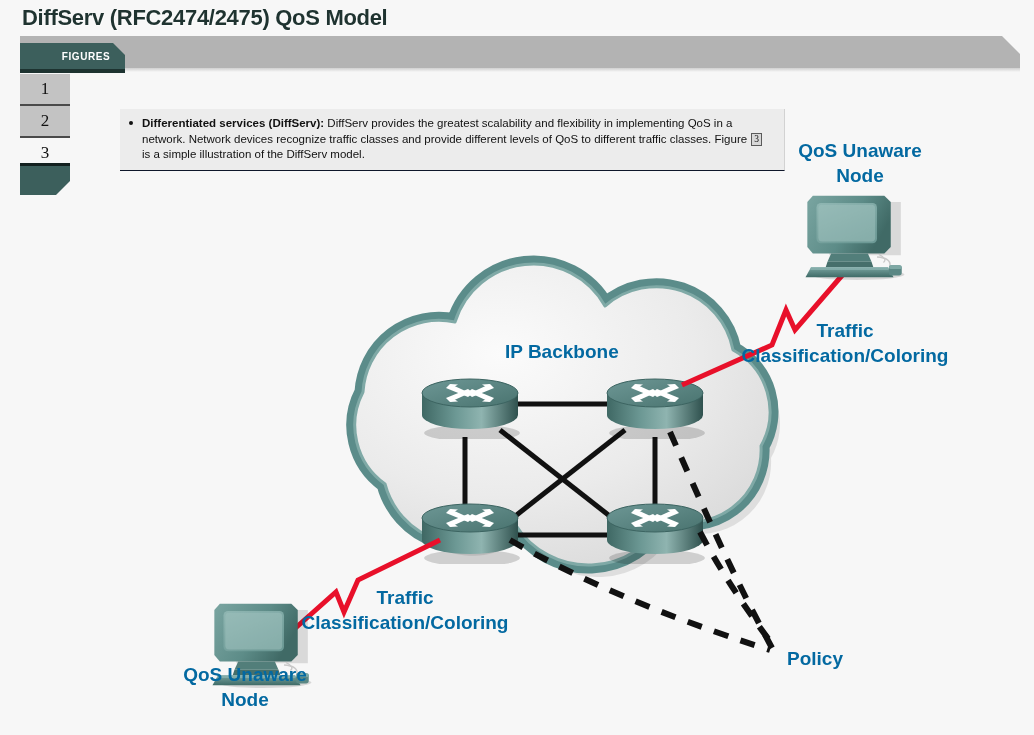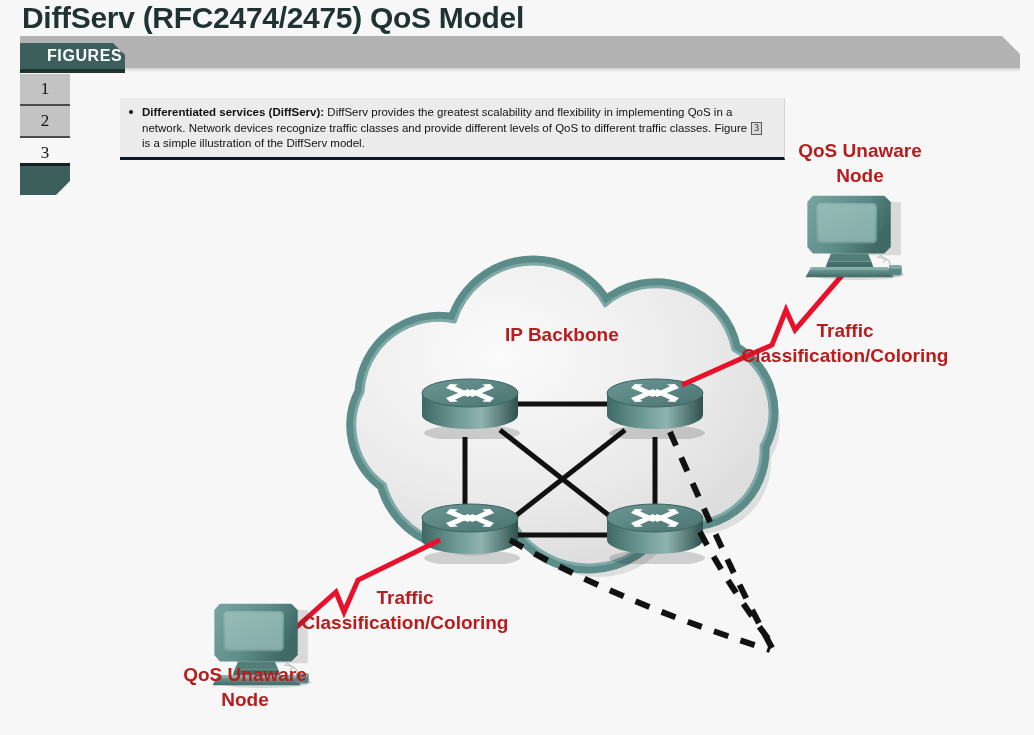--- a/index.html
+++ b/index.html
@@ -7,21 +7,21 @@
   body {
     width:1034px; height:735px;
     background:#f7f7f7;
     font-family:"Liberation Sans", sans-serif;
     position:relative; overflow:hidden;
   }
 
   
   #page-title {
     position:absolute; left:22px; top:0px;
-    font-size:30px; font-weight:bold;
+    font-size:22px; font-weight:bold;
     color:#1f3330; letter-spacing:-0.3px;
     line-height:36px; white-space:nowrap;
     text-shadow:1px 1px 0 rgba(255,255,255,0.6);
   }
 
   
   #header-bar {
     position:absolute; left:20px; top:36px;
     width:1000px; height:32px;
     background:#b3b3b3;
@@ -32,24 +32,25 @@
     width:1000px; height:4px;
     background:linear-gradient(to bottom, rgba(0,0,0,0.16), rgba(0,0,0,0));
   }
 
   
   #figures-tab {
     position:absolute; left:20px; top:43px;
     width:105px; height:26px;
     background:#3c5f5c;
     clip-path:polygon(0 0, 93px 0, 105px 12px, 105px 100%, 0 100%);
-    color:#ffffff; font-size:16px; font-weight:bold;
+    color:#ffffff; font-size:10px; font-weight:bold;
     letter-spacing:0.6px;
     display:flex; align-items:center;
     padding-left:27px;
+    justify-content:center;
   }
   #figures-underline {
     position:absolute; left:20px; top:69px;
     width:105px; height:4px; background:#1d3330;
   }
 
   
   .fig-item {
     position:absolute; left:20px;
     width:50px; height:30px;
@@ -69,25 +70,25 @@
   #figures-footer {
     position:absolute; left:20px; top:163px;
     width:50px; height:32px;
     background:#3c5f5c;
     clip-path:polygon(0 0, 100% 0, 100% 18px, 36px 100%, 0 100%);
     border-top:3px solid #12201f;
   }
 
   
   #callout {
-    position:absolute; left:120px; top:98px;
+    position:absolute; left:120px; top:109px;
     width:665px; height:62px;
     background:#ececec;
     border-right:1px solid #d2d2d2;
-    border-bottom:3px solid #0f172a;
+    border-bottom:1px solid #0f172a;
     padding:7px 12px 7px 22px;
     font-size:11.5px; line-height:15.5px; color:#111;
   }
   #callout-bullet {
     position:absolute; left:9px; top:12px;
     width:4px; height:4px; border-radius:50%; background:#111;
   }
   #callout .lead { font-weight:bold; }
   .fig-ref {
     display:inline-block;
@@ -100,25 +101,25 @@
     font-family:"Liberation Serif", serif;
   }
 
   
   #diagram { position:absolute; left:0; top:0; width:1034px; height:735px; }
   #diagram svg { position:absolute; left:0; top:0; }
 
   
   .dlabel {
     position:absolute;
-    font-size:19px; font-weight:bold; color:#b91c1c;
+    font-size:19px; font-weight:bold; color:#0369a1;
     text-align:center; line-height:25px; white-space:nowrap;
   }
   #label-ip-backbone {
-    left:505px; top:322px; font-size:19px;
+    left:505px; top:339px; font-size:19px;
   }
   #label-node-tr { left:760px; top:138px; width:200px; }
   #label-node-bl { left:145px; top:662px; width:200px; }
   #label-traffic-tr { left:700px; top:318px; width:290px; }
   #label-traffic-bl { left:260px; top:585px; width:290px; }
   #label-manual { left:690px; top:646px; width:250px; }
 </style>
 </head>
 <body>
 
@@ -304,13 +305,14 @@
   <div>Traffic</div>
   <div>Classification/Coloring</div>
 </div>
 
 <div class="dlabel" id="label-traffic-bl">
   <div>Traffic</div>
   <div>Classification/Coloring</div>
 </div>
 
 <div class="dlabel" id="label-manual">
+  <div>Policy</div>
 </div>
 
 </body></html>

